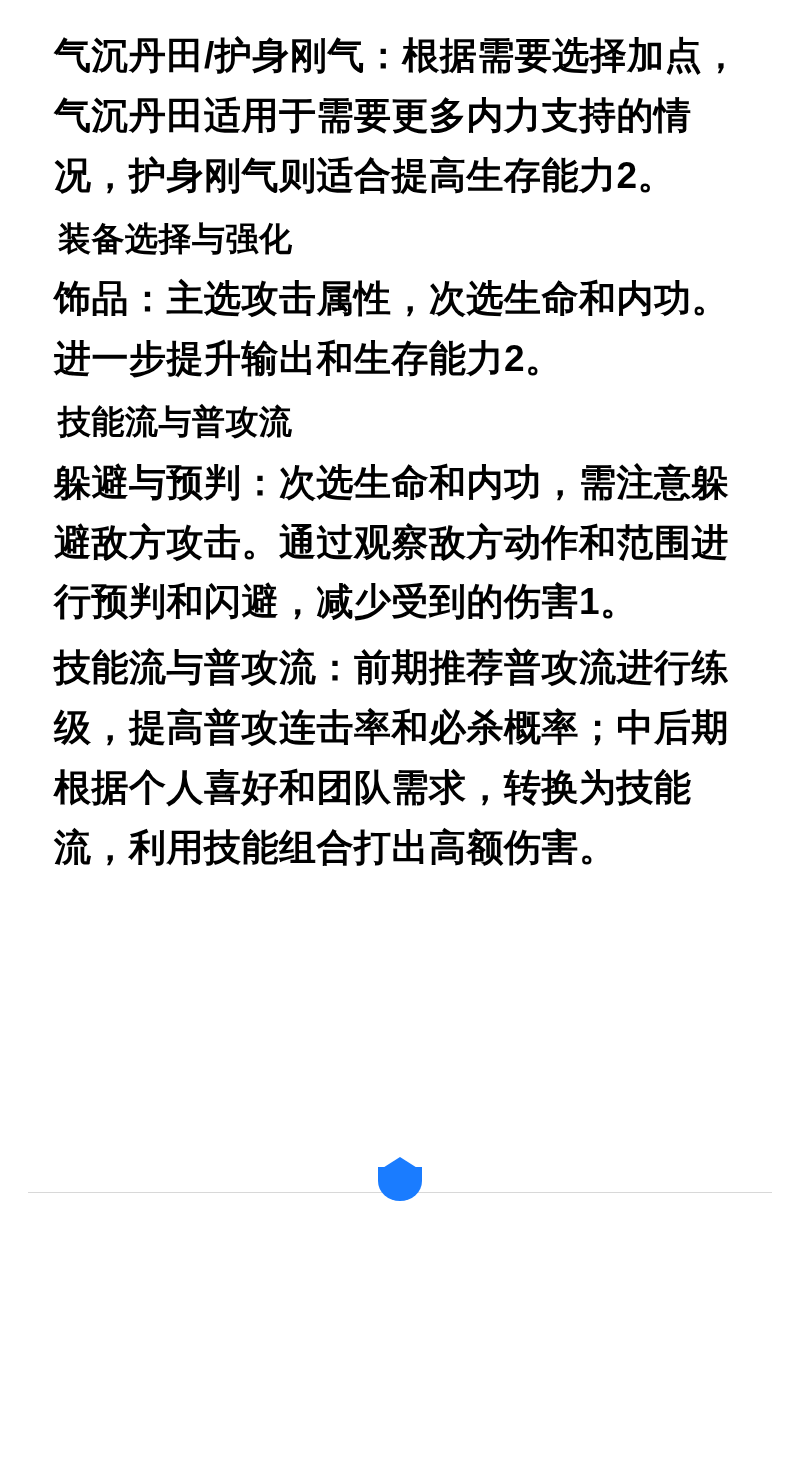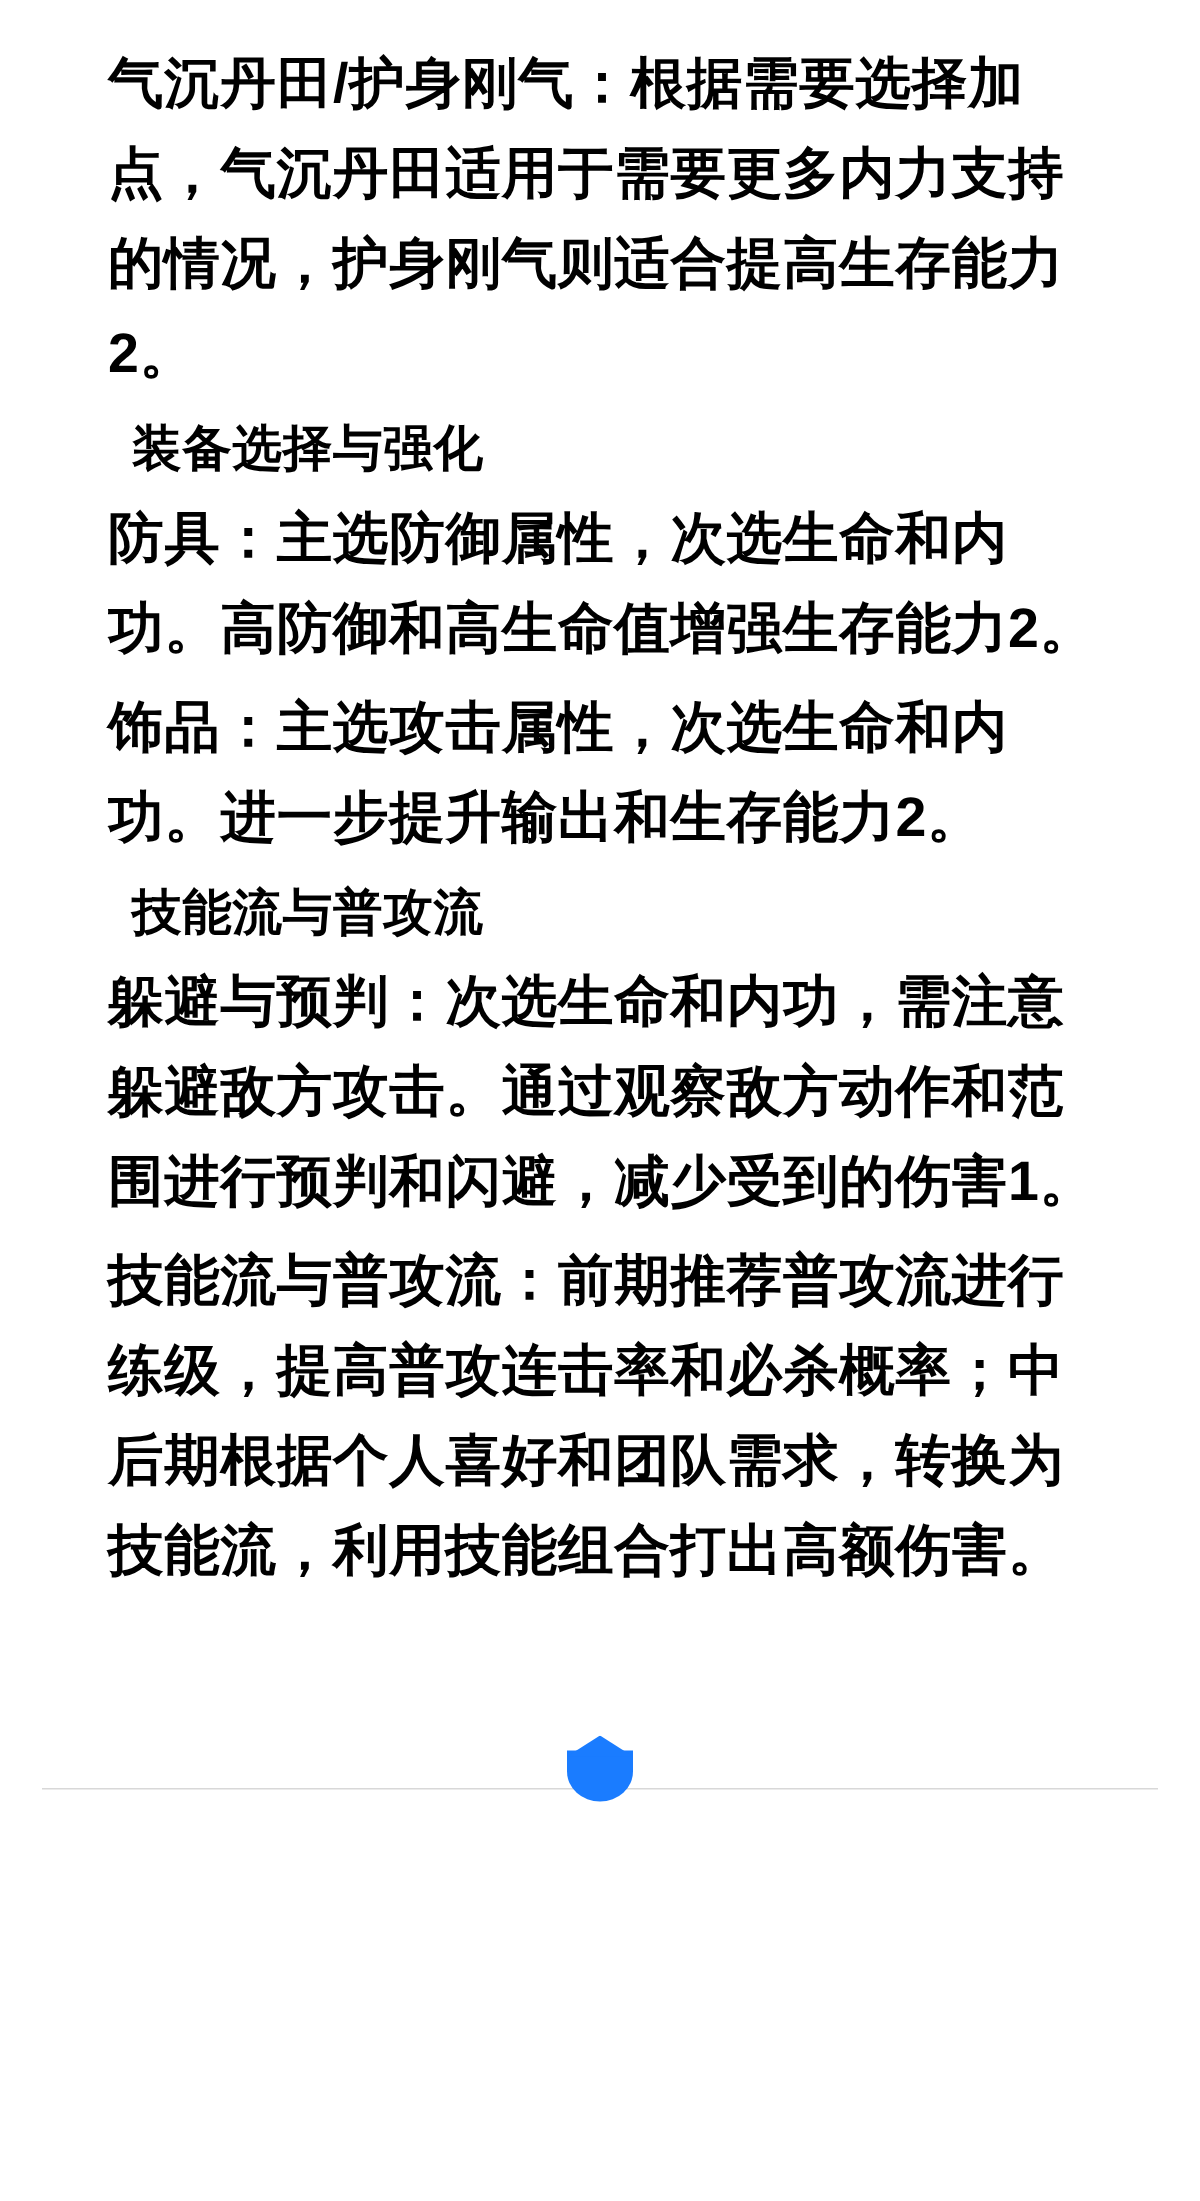--- a/index.html
+++ b/index.html
@@ -10,40 +10,40 @@
   body {
     width: 800px;
     height: 1467px;
     position: relative;
     font-family: "Liberation Sans", "DejaVu Sans", sans-serif;
     color: #000000;
     overflow: hidden;
   }
   .page {
     box-sizing: border-box;
-    padding: 26px 54px 0 72px;
+    padding: 26px 54px 0 54px;
     width: 800px;
     height: 1211px;
     position: relative;
   }
   .para {
     font-size: 37px;
     line-height: 1.62;
     font-weight: 700;
     letter-spacing: 0.5px;
     margin: 0 0 6px 0;
     text-align: left;
     word-break: break-all;
   }
   .heading {
     font-size: 33px;
     line-height: 1.62;
     font-weight: 700;
     letter-spacing: 0.5px;
-    margin: 0 0 4px 16px;
+    margin: 0 0 4px 4px;
     word-break: break-all;
   }
   .scroll-indicator {
     position: absolute;
     left: 0;
     right: 0;
     bottom: 0;
     height: 40px;
   }
   .hairline {
@@ -78,21 +78,20 @@
 </head>
 <body>
 
 <div class="page">
 
   <p class="para">气沉丹田/护身刚气：根据需要选择加点，气沉丹田适用于需要更多内力支持的情况，护身刚气则适合提高生存能力2。</p>
 
   <p class="heading">装备选择与强化</p>
 
 
-  <p class="para">防具：主选防御属性，次选生命和内功。高防御和高生命值增强生存能力2。</p>
 
   <p class="para">饰品：主选攻击属性，次选生命和内功。进一步提升输出和生存能力2。</p>
 
   <p class="heading">技能流与普攻流</p>
 
 
   <p class="para">躲避与预判：次选生命和内功，需注意躲避敌方攻击。通过观察敌方动作和范围进行预判和闪避，减少受到的伤害1。</p>
 
   <p class="para">技能流与普攻流：前期推荐普攻流进行练级，提高普攻连击率和必杀概率；中后期根据个人喜好和团队需求，转换为技能流，利用技能组合打出高额伤害。</p>
 

